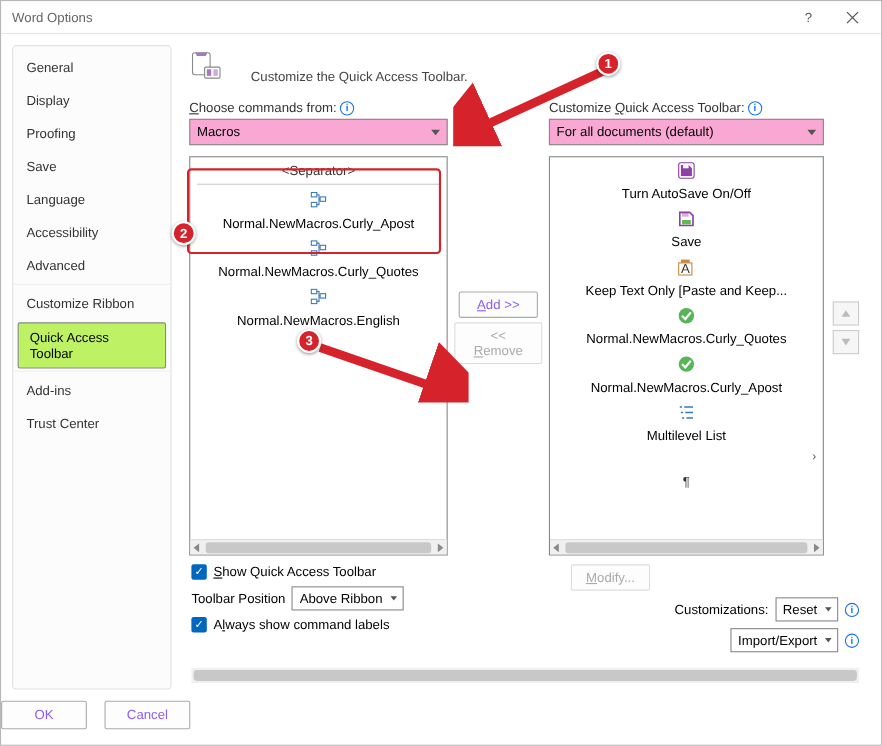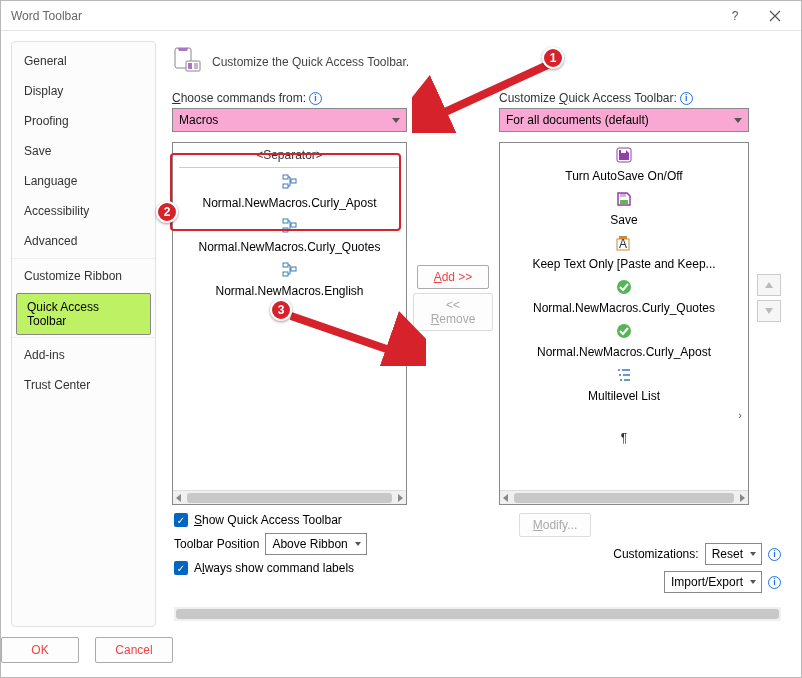--- a/index.html
+++ b/index.html
@@ -8,21 +8,21 @@
   .titlebar { height: 30px; display: flex; align-items: center; padding: 0 6px 0 10px; color: #666; border-bottom: 1px solid #e5e5e5; }
   .titlebar-title { flex: 1; }
   .titlebar-btn { width: 40px; height: 30px; display: flex; align-items: center; justify-content: center; color: #555; }
   .titlebar-btn svg { width: 12px; height: 12px; }
   .content { flex: 1; display: flex; overflow: hidden; padding: 10px 10px 0 10px; gap: 8px; }
   .sidebar { width: 150px; background: #fcfcfc; border: 1px solid #e1e1e1; border-radius: 4px; padding: 4px 0; }
   .nav-item { padding: 8px 12px; color: #333; cursor: default; }
   .nav-item.bordered { border-top: 1px solid #eee; margin-top: 2px; padding-top: 10px; }
   .nav-item.active { border: 1px solid #888; border-radius: 2px; margin: 2px 4px; padding: 6px 10px; background: #bef264; color:#000; }
   .main { flex: 1; display: flex; flex-direction: column; position: relative; }
-  .header-row { display: flex; align-items: center; gap: 10px; padding: 6px 10px 14px 10px; }
+  .header-row { display: flex; align-items: flex-end; gap: 26px; padding: 6px 10px 14px 10px; }
   .header-icon { width: 28px; height: 30px; }
   .header-text { color: #444; }
   .columns { flex: 1; display: flex; gap: 6px; padding: 0 8px; min-height: 0; }
   .col { display:flex; flex-direction:column; }
   .col-left { width: 235px; }
   .col-mid { width: 80px; display:flex; flex-direction:column; justify-content:center; align-items:center; gap:4px; }
   .col-right { width: 250px; }
   .col-arrows { width: 28px; display:flex; flex-direction:column; justify-content:center; align-items:center; gap:4px;}
   .label-row { margin-bottom: 3px; color:#333; display:flex; align-items:center; gap:3px; }
   .label-row .u { text-decoration: underline; }
@@ -34,21 +34,21 @@
   .sep { text-align:center; padding:5px 0; color:#333;}
   .hrule { height:1px; background:#ccc; margin: 0 6px 2px 6px;}
   .item { display:flex; align-items:center; gap:6px; padding:4px 6px;flex-direction:column;}
   .item .ico { width:16px; height:16px; flex-shrink:0;}
   .item .submenu-chevron { margin-left:auto; font-size:11px; color:#555; }
   .scrollbar-h { height:14px; background:#f0f0f0; border-top:1px solid #ddd; position:relative;}
   .scrollbar-h::before, .scrollbar-h::after { content:""; position:absolute; top:3px; width:0;height:0; border-top:4px solid transparent;border-bottom:4px solid transparent;}
   .scrollbar-h::before { left:3px; border-right:5px solid #888;}
   .scrollbar-h::after { right:3px; border-left:5px solid #888;}
   .scrollbar-h .thumb { position:absolute; top:2px; left:14px; right:14px; height:10px; background:#c8c8c8; border-radius:3px;}
-  .btn { border:1px solid #aaa; background:#fdfdfd; padding:4px 10px; min-width:72px; text-align:center; color:#ef4444; border-radius:2px;}
+  .btn { border:1px solid #aaa; background:#fdfdfd; padding:4px 10px; min-width:72px; text-align:center; color:#8b5cf6; border-radius:2px;}
   .btn.disabled { color:#aaa; border-color:#ddd;}
   .btn .u { text-decoration: underline;}
   .sq-btn { width:24px; height:22px; border:1px solid #ccc; background:#f6f6f6; display:flex; align-items:center; justify-content:center;}
   .sq-btn svg { width:10px; height:10px; }
   .bottom-controls { display:flex; gap:30px; padding: 8px 10px 0 10px; align-items:flex-start;}
   .check-row { display:flex; align-items:center; gap:6px; margin-bottom:6px;}
   .checkbox { width:14px; height:14px; background:#0067c0; border-radius:2px; display:flex; align-items:center; justify-content:center; color:#fff; font-size:10px;}
   .check-row .u { text-decoration: underline; }
   .small-combo { height:22px; border:1px solid #888; padding:0 18px 0 6px; display:inline-flex; align-items:center; position:relative; background:#fff;}
   .small-combo::after { content:""; position:absolute; right:5px; top:50%; margin-top:-2px; border-left:3px solid transparent;border-right:3px solid transparent;border-top:4px solid #555;}
@@ -63,21 +63,21 @@
   .badge { width:22px; height:22px; border-radius:50%; background:#d6222a; border:2px solid #fff; box-shadow:0 1px 3px rgba(0,0,0,.4); color:#fff; display:flex; align-items:center; justify-content:center; font-weight:bold; font-size:12px;}
   .highlight-box { position:absolute; border:2px solid #d6222a; border-radius:4px; pointer-events:none;}
   
   .icon-svg { display:block; }
 </style>
 </head>
 <body>
 
 <div class="window">
   <div class="titlebar">
-    <span class="titlebar-title">Word Toolbar</span>
+    <span class="titlebar-title">Word Options</span>
     <div class="titlebar-btn">
       <span>?</span>
     </div>
     <div class="titlebar-btn">
       <svg viewBox="0 0 12 12">
           <path d="M1 1 L11 11 M11 1 L1 11" stroke="#555" stroke-width="1.2"></path>
         </svg>
     </div>
   </div>
 

